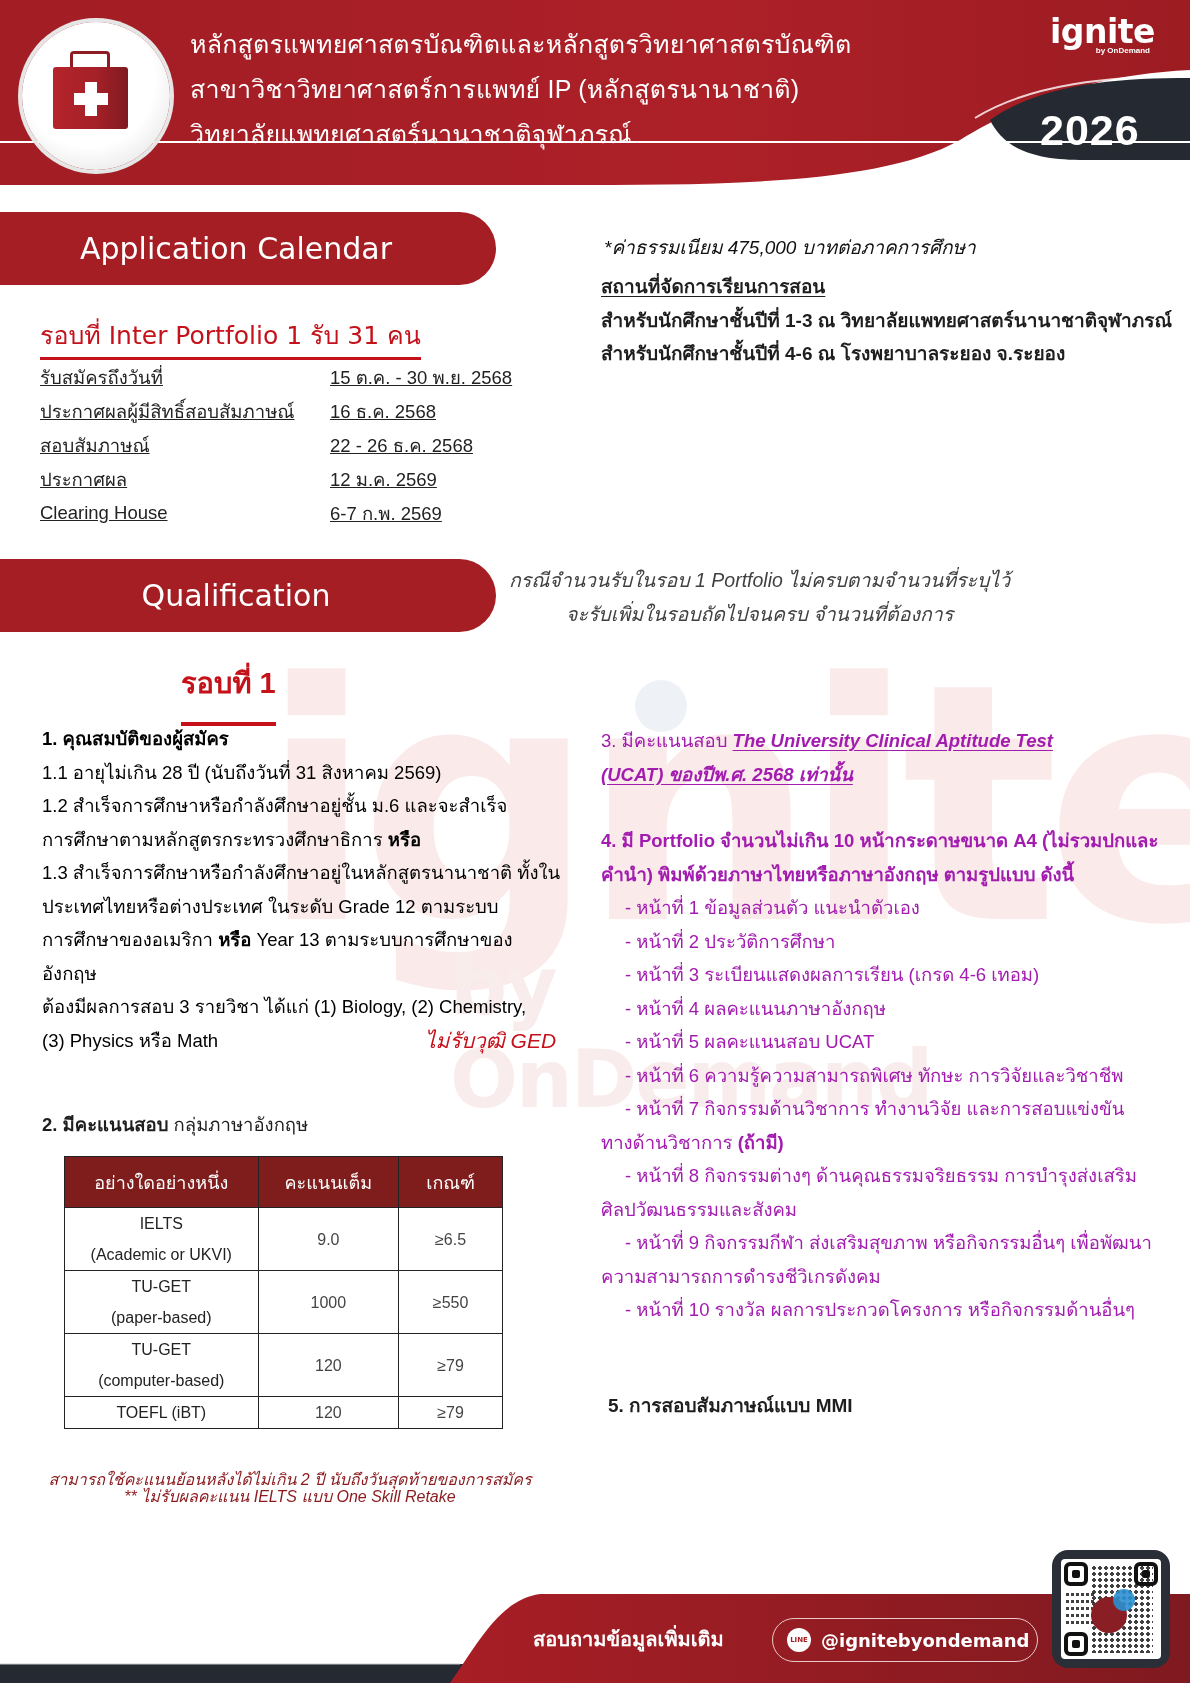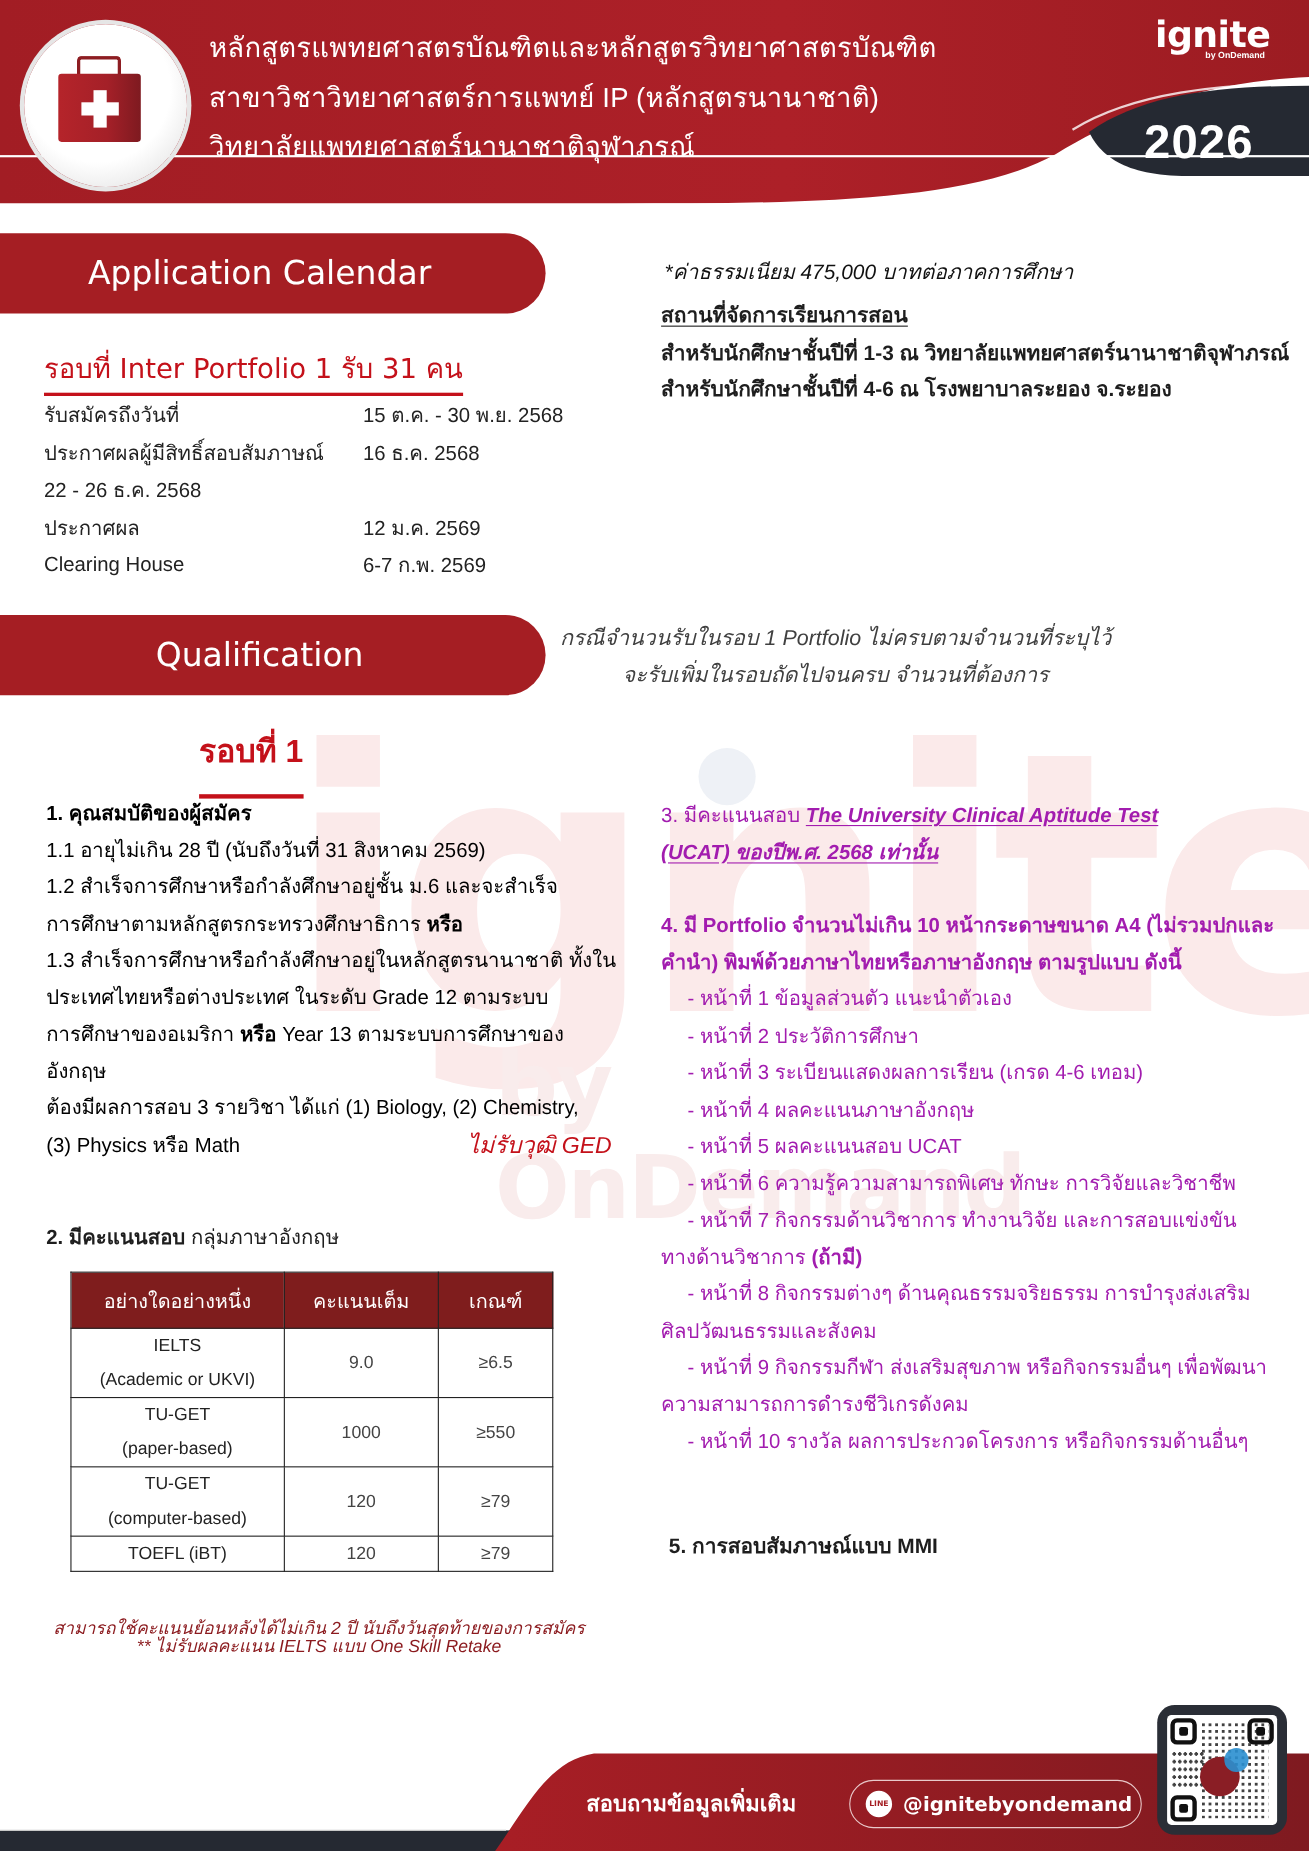--- a/index.html
+++ b/index.html
@@ -63,21 +63,21 @@
   .pill-calendar { top: 212px; }
   .pill-qual { top: 559px; }
 
   
   .round-title {
     position: absolute; left: 40px; top: 315px; color: #c4111a;
     font-family: "DejaVu Sans", sans-serif; font-size: 25px;
     padding-bottom: 2px; border-bottom: 3px solid #c4111a;
   }
   .cal-table { position: absolute; left: 40px; top: 360px; font-size: 17px; color: #222; }
-  .cal-row { display: flex; height: 34px; align-items: center; }
+  .cal-row { display: flex; height: 34px; align-items: center; text-decoration: underline; }
   .cal-label { width: 290px; font-family: "Liberation Sans", sans-serif; font-size: 18.5px; }
   .cal-value { font-family: "Liberation Sans", sans-serif; font-size: 18.5px; }
 
   .fee {
     position: absolute; left: 604px; top: 232px; font-style: italic;
     font-family: "Liberation Sans", sans-serif; font-size: 19px; color: #111;
   }
   .venue-title {
     position: absolute; left: 601px; top: 271px; font-weight: bold;
     font-family: "Liberation Sans", sans-serif; font-size: 19px;
@@ -264,20 +264,21 @@
 <div class="cal-table">
   <div class="cal-row">
     <span class="cal-label">รับสมัครถึงวันที่</span>
     <span class="cal-value">15 ต.ค. - 30 พ.ย. 2568</span>
   </div>
   <div class="cal-row">
     <span class="cal-label">ประกาศผลผู้มีสิทธิ์สอบสัมภาษณ์</span>
     <span class="cal-value">16 ธ.ค. 2568</span>
   </div>
   <div class="cal-row">
+    <span class="cal-label">สอบสัมภาษณ์</span>
     <span class="cal-value">22 - 26 ธ.ค. 2568</span>
   </div>
   <div class="cal-row">
     <span class="cal-label">ประกาศผล</span>
     <span class="cal-value">12 ม.ค. 2569</span>
   </div>
   <div class="cal-row">
     <span class="cal-label">Clearing House</span>
     <span class="cal-value">6-7 ก.พ. 2569</span>
   </div>

